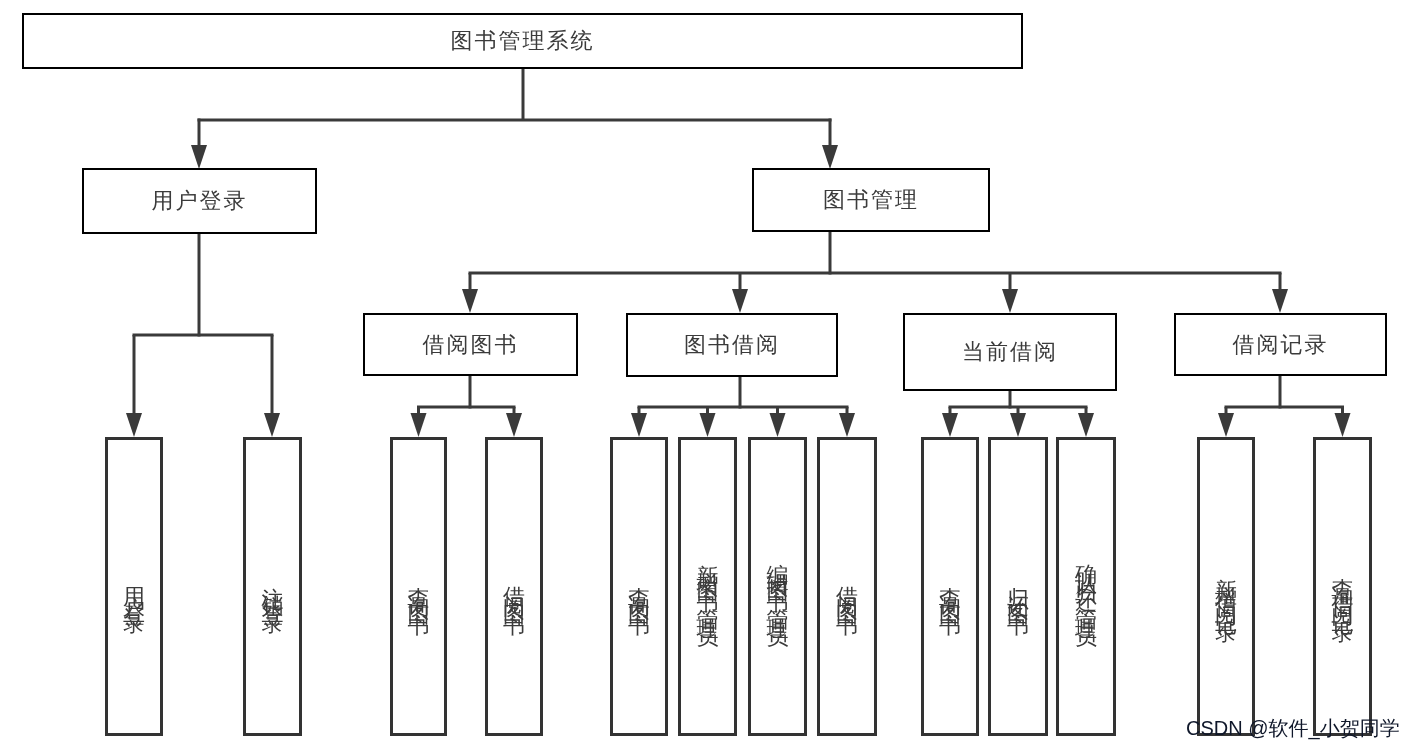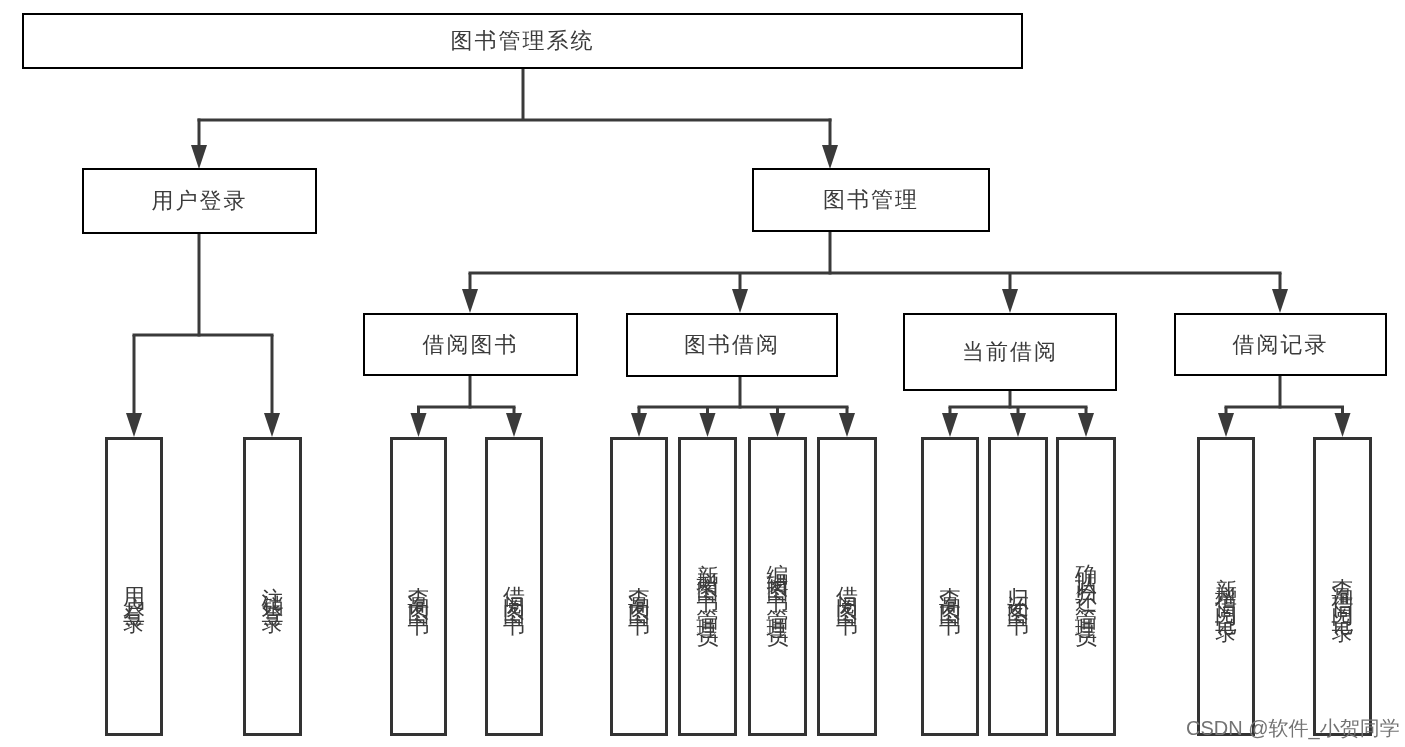--- a/index.html
+++ b/index.html
@@ -48,21 +48,21 @@
     font-size: 22px;
     line-height: 1;
     letter-spacing: 9px;
     white-space: nowrap;
   }
   #watermark {
     position: absolute;
     left: 1186px;
     top: 715px;
     font-size: 20px;
-    color: #737373;
+    color: #0f172a;
     z-index: 5;
     white-space: nowrap;
   }
 </style>
 </head>
 <body>
 
 <div id="stage">
 
   <svg id="wires" width="1405" height="747" viewBox="0 0 1405 747">

